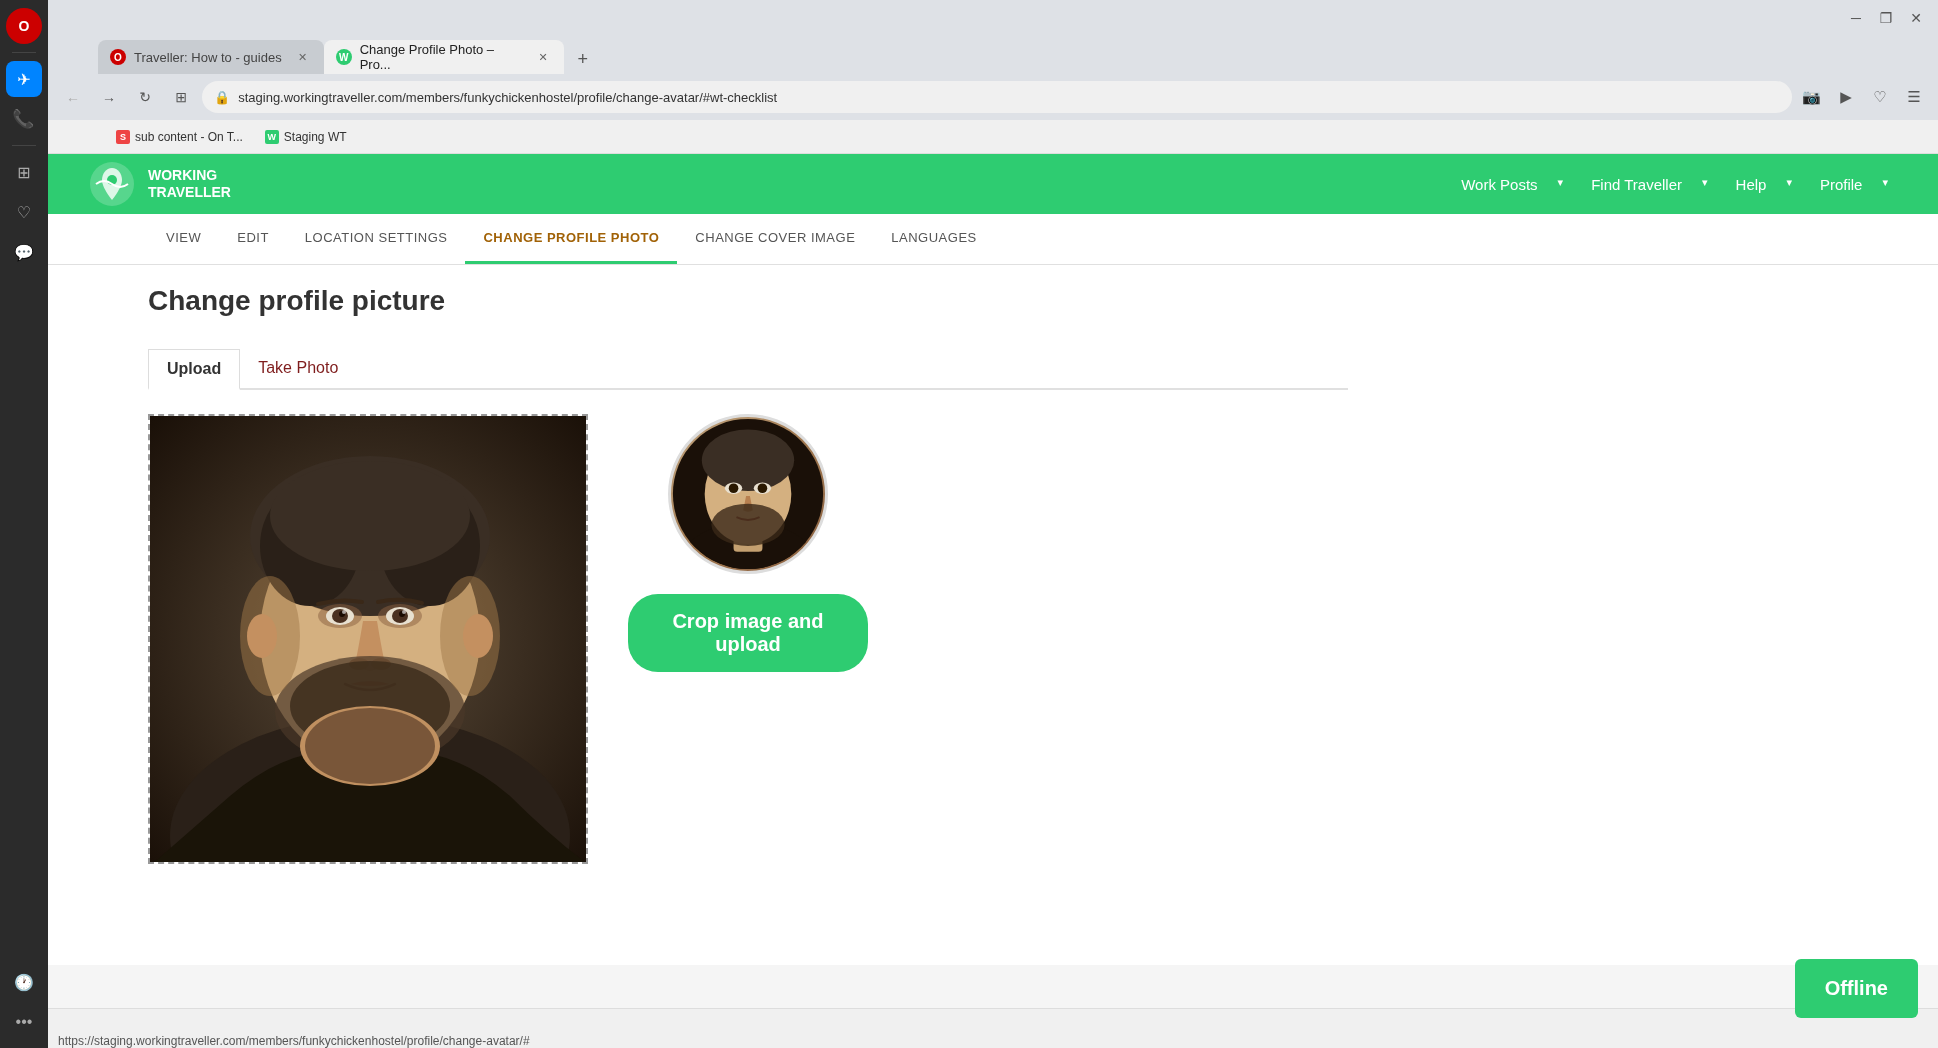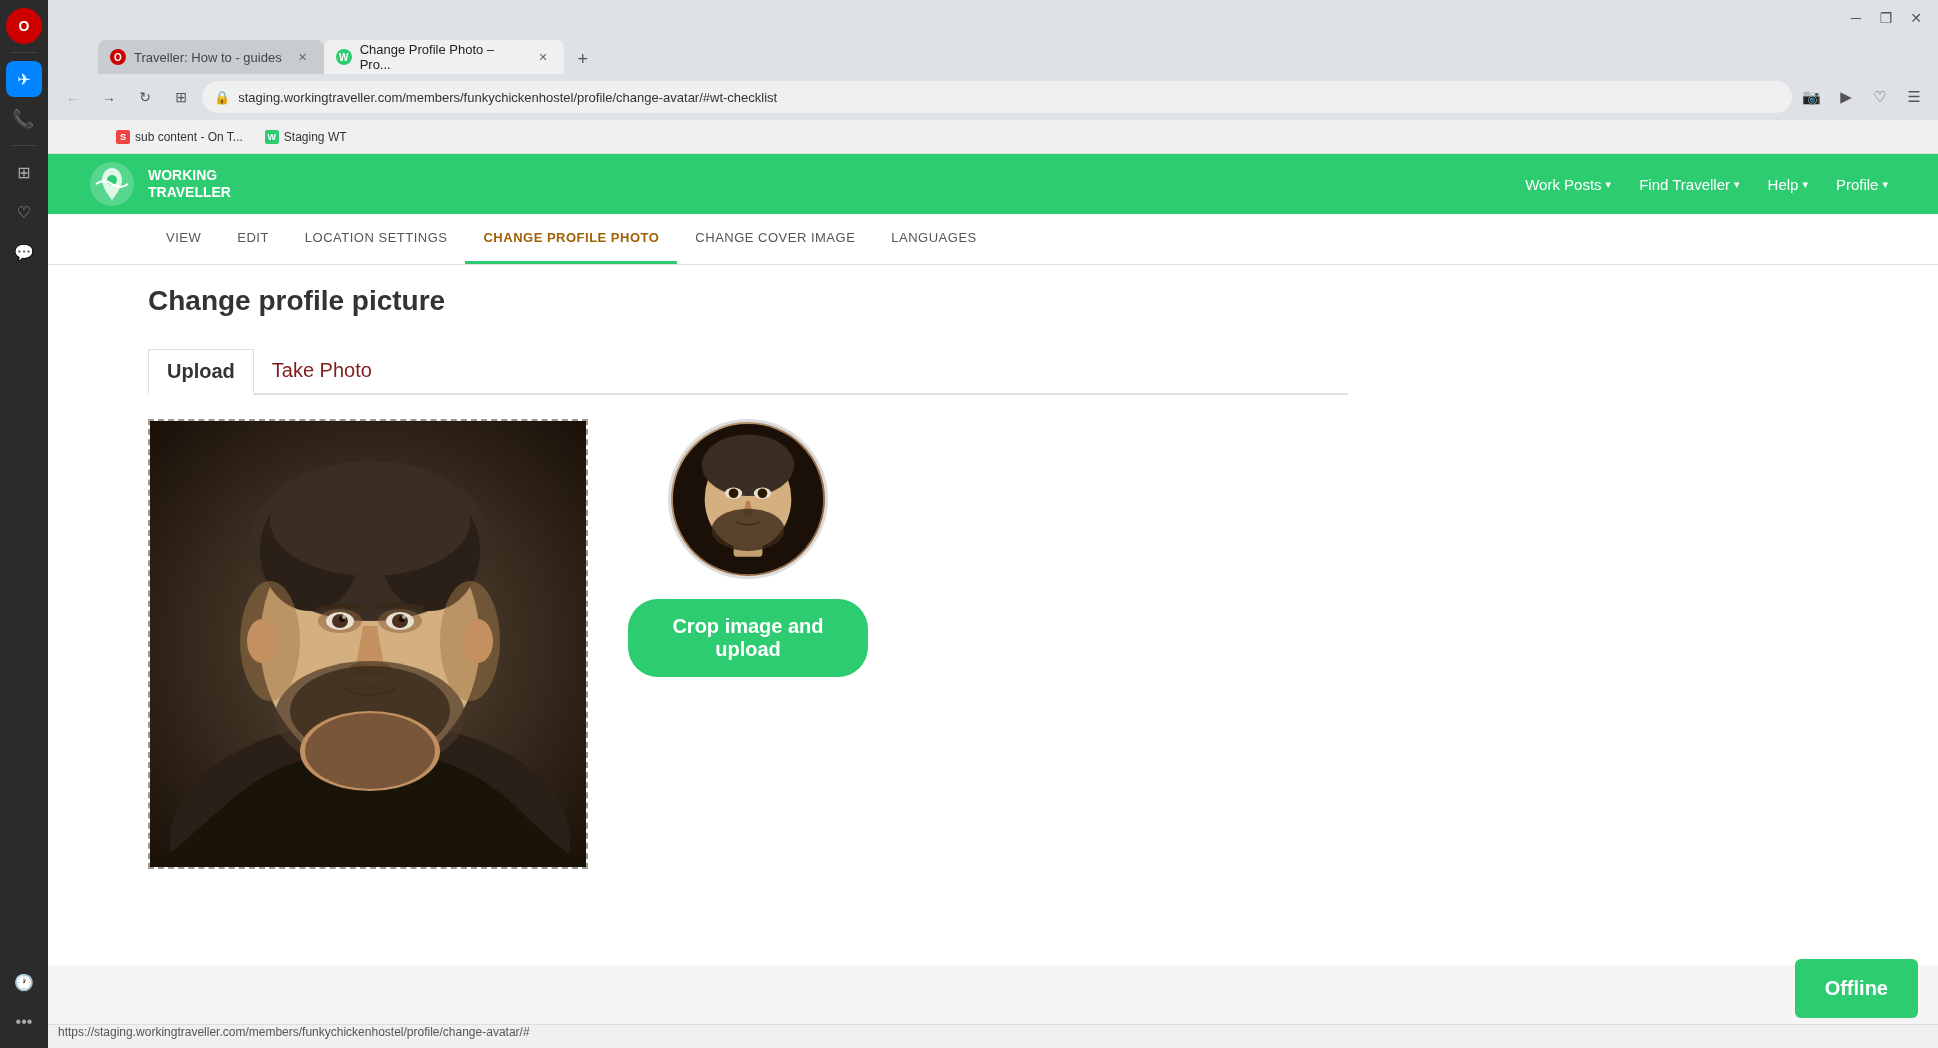--- a/index.html
+++ b/index.html
@@ -264,22 +264,21 @@
       align-items: center;
       gap: 8px;
     }
     .nav-item {
       color: white;
       font-size: 15px;
       cursor: pointer;
       padding: 8px 10px;
       border-radius: 4px;
       display: flex;
-      align-items: center;
-      gap: 4px;
+      gap: 20px;
       font-weight: 500;
     }
     .nav-chevron { font-size: 11px; }
 
     
     .sub-nav {
       background: white;
       border-bottom: 1px solid #e0e0e0;
       padding: 0 100px;
       display: flex;
@@ -317,21 +316,21 @@
 
     
     .photo-tabs {
       display: flex;
       border-bottom: 2px solid #e0e0e0;
       margin-bottom: 24px;
       width: 1200px;
     }
     .photo-tab {
       padding: 10px 18px;
-      font-size: 20px;
+      font-size: 16px;
       cursor: pointer;
       border: 1px solid #ddd;
       color: #555;
     }
     .photo-tab.active {
       background: white;
       color: #333;
       border-bottom: 2px solid white;
       margin-bottom: -2px;
       font-weight: 600;
@@ -415,23 +414,23 @@
     }
 
     
     .status-bar {
       position: fixed;
       bottom: 0;
       left: 48px;
       right: 0;
       background: #f0f0f0;
       border-top: 1px solid #ddd;
-      height: 24px;
-      display: flex;
-      align-items: flex-start;
+      height: 40px;
+      display: flex;
+      align-items: flex-end;
       padding: 0 10px;
       font-size: 12px;
       color: #555;
     }
   </style>
 </head>
 <body>
 
 <div class="opera-sidebar">
   <div class="sidebar-icon opera-logo">O</div>

